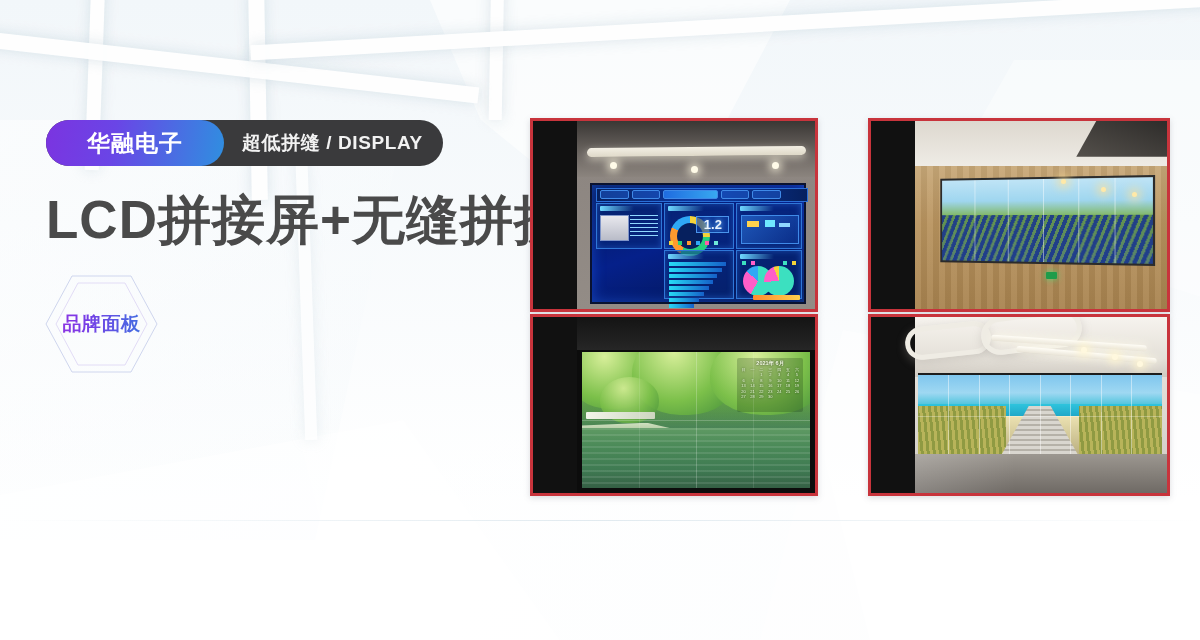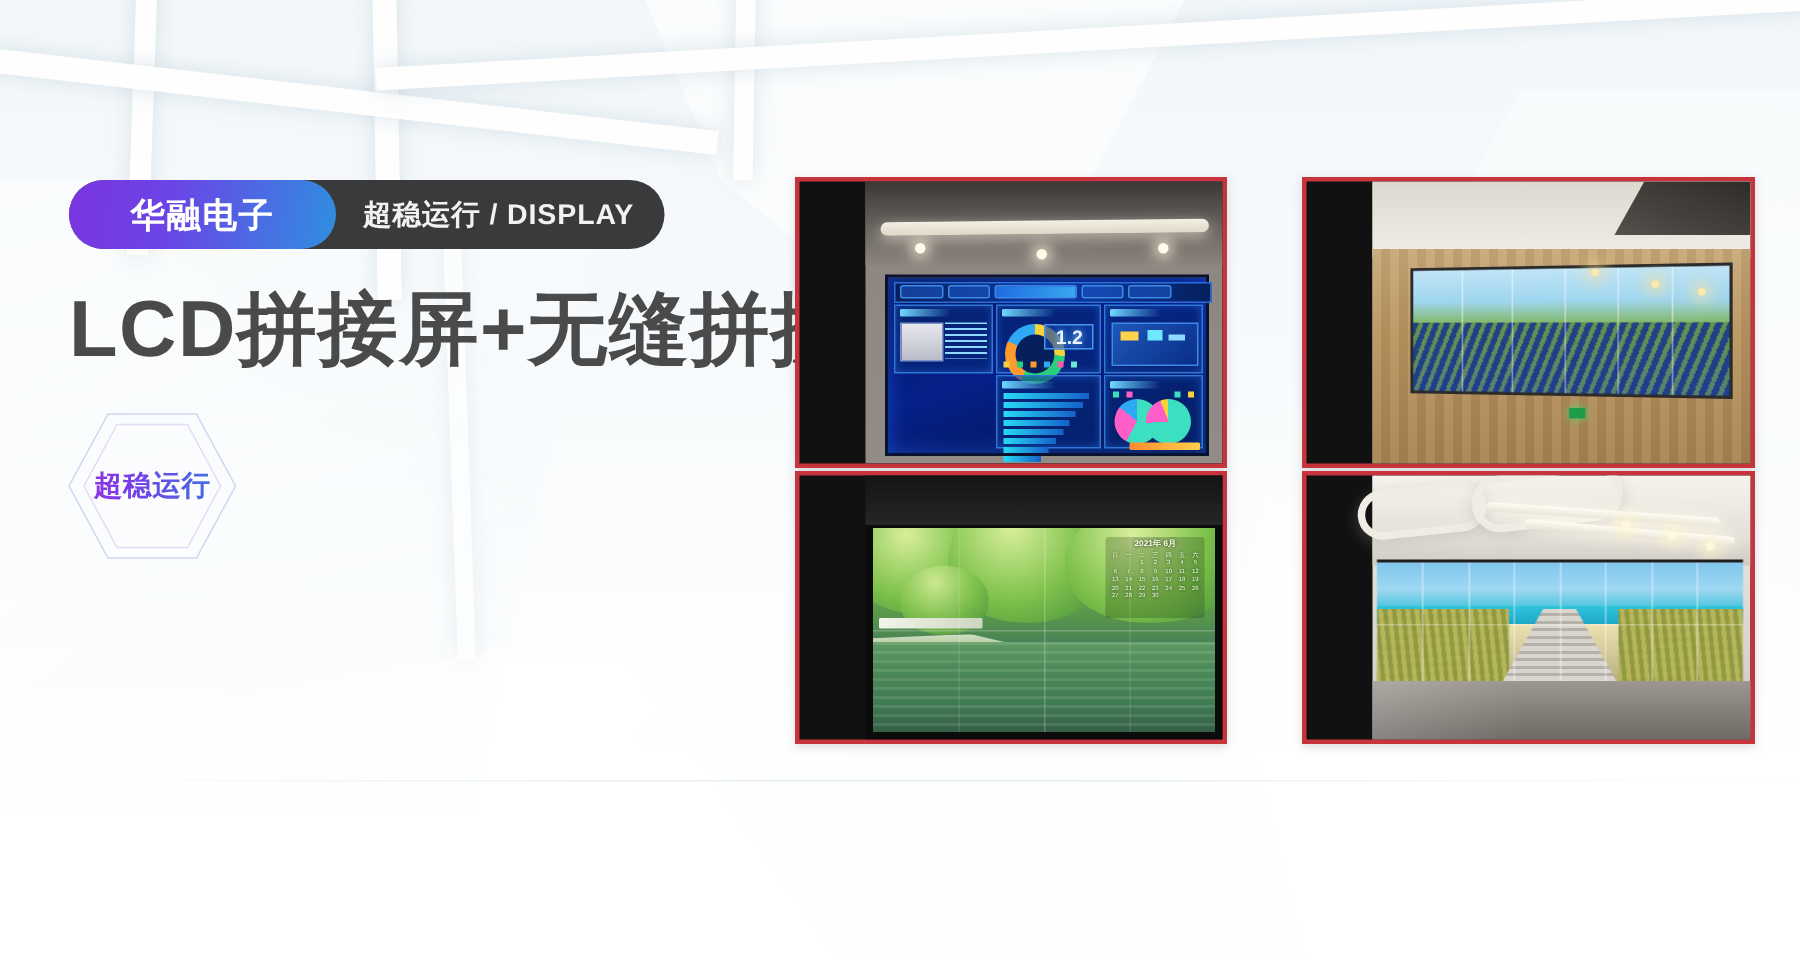--- a/index.html
+++ b/index.html
@@ -208,39 +208,39 @@
     <div class="beam h1"></div>
     <div class="beam h2"></div>
     <div class="floorline"></div>
   </div>
 
   <div class="left">
 
     <div class="badge-row">
       <div class="pill-wrap">
         <div class="pill-brand">华融电子</div>
-        <div class="pill-sub">超稳运行 / DISPLAY</div>
+        <div class="pill-sub">超低拼缝 / DISPLAY</div>
       </div>
     </div>
 
     <div class="title">LCD拼接屏+无缝拼接</div>
 
     <div class="hexrow">
-
 
 
       <div class="hexcell">
         <svg width="119" height="108" viewBox="0 0 119 108">
           <polygon points="30,6 89,6 115,54 89,102 30,102 4,54" fill="none" stroke="#cfd6ee" stroke-width="1"></polygon>
           <polygon points="36,13 83,13 105,54 83,95 36,95 14,54" fill="none" stroke="#e2dcf6" stroke-width="1"></polygon>
           <polyline points="19,40 59.5,14 100,40" fill="none" stroke="url(#hg1)" stroke-width="4" stroke-linecap="round" stroke-linejoin="round"></polyline>
           <polyline points="19,68 59.5,94 100,68" fill="none" stroke="url(#hg1)" stroke-width="4" stroke-linecap="round" stroke-linejoin="round"></polyline>
         </svg>
-        <div class="hexlabel">超稳运行</div>
-      </div>
+        <div class="hexlabel">品牌面板</div>
+      </div>
+
 
 
     </div>
   </div>
 
   <div class="grid">
 
     <div class="panel tl">
       <div class="inner room1">
         <div class="ceil1"></div>

